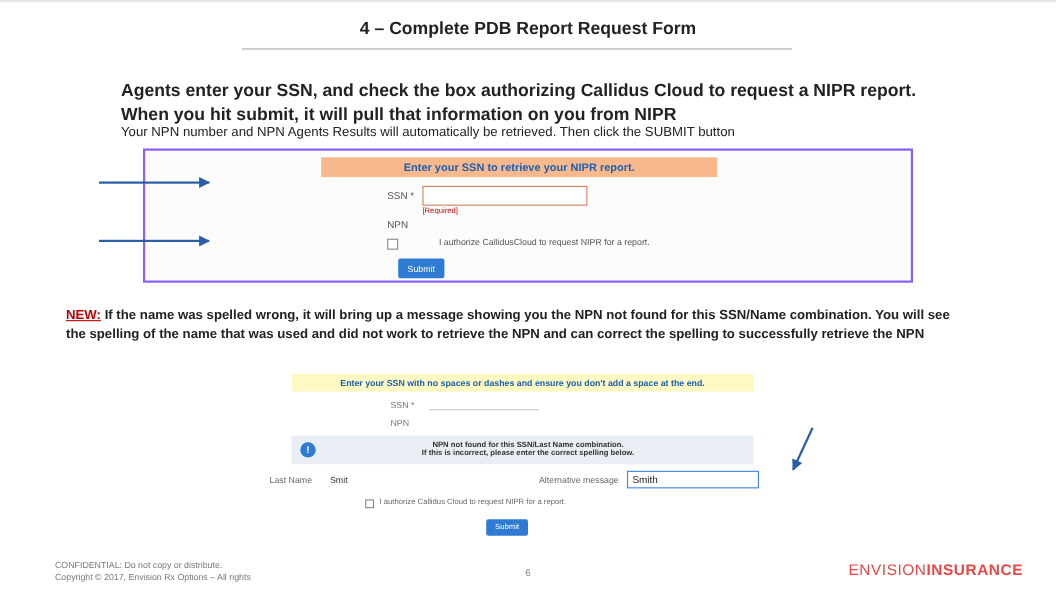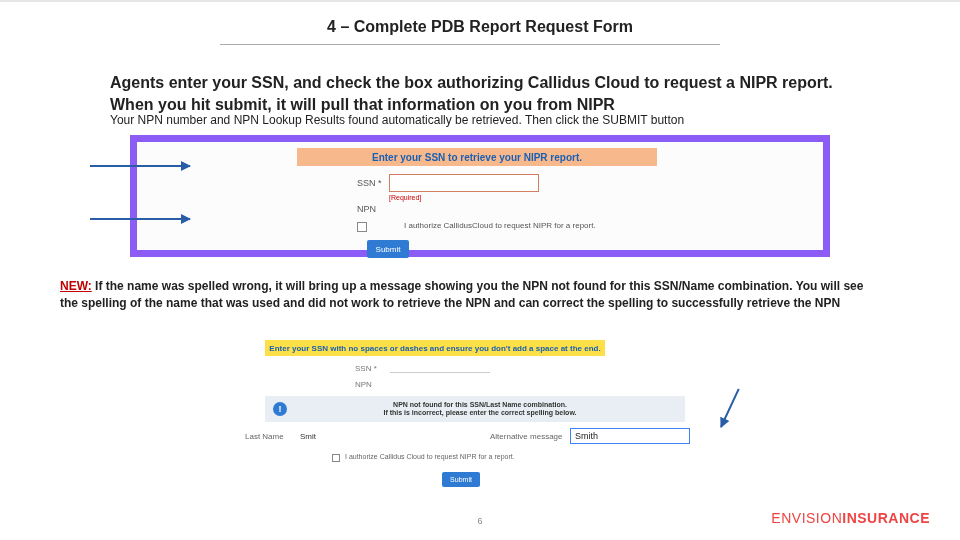--- a/index.html
+++ b/index.html
@@ -4,40 +4,40 @@
 <style>
   * { box-sizing: border-box; margin: 0; padding: 0; }
   html, body { width: 960px; height: 540px; font-family: Arial, Helvetica, sans-serif; background: #fff; color: #222; }
   .slide { position: relative; width: 960px; height: 540px; }
   .title { position: absolute; top: 18px; left: 0; right: 0; text-align: center; font-size: 16px; font-weight: bold; }
   .title-underline { position: absolute; top: 44px; left: 220px; width: 500px; height: 1px; background: #aaa; }
   .intro1 { position: absolute; top: 72px; left: 110px; width: 740px; font-size: 16px; font-weight: bold; line-height: 1.35; }
   .intro2 { position: absolute; top: 112px; left: 110px; width: 740px; font-size: 12px; line-height: 1.35; }
 
   
-  .shot1 { position: absolute; top: 135px; left: 130px; width: 700px; height: 122px; background: #fcfcfc; border: 7px solid #8b5cf6; padding-left: 32px; }
+  .shot1 { position: absolute; top: 135px; left: 130px; width: 700px; height: 122px; background: #fcfcfc; border: 2px solid #8b5cf6; padding-left: 32px; }
   .shot1 .bar { position: absolute; top: 6px; left: 160px; width: 360px; height: 18px; background: #f7b98c; display: flex; align-items: center; justify-content: center; color: #1a5fb4; font-size: 10px; font-weight: bold; }
   .shot1 .ssn-label { position: absolute; top: 36px; left: 220px; font-size: 9px; color: #555; }
   .shot1 .ssn-input { position: absolute; top: 32px; left: 252px; width: 150px; height: 18px; border: 1px solid #d08060; background: #fff; }
   .shot1 .req { position: absolute; top: 52px; left: 252px; font-size: 7px; color: #c00; }
   .shot1 .npn-label { position: absolute; top: 62px; left: 220px; font-size: 9px; color: #555; }
   .shot1 .cb { position: absolute; top: 80px; left: 220px; width: 10px; height: 10px; border: 1px solid #888; background: #fff; }
   .shot1 .cb-label { position: absolute; top: 79px; left: 235px; font-size: 8px; color: #555; margin-left: 32px; }
   .shot1 .submit1 { position: absolute; top: 98px; left: 230px; width: 42px; height: 18px; background: #2f7bd4; color: #fff; font-size: 8px; border-radius: 2px; display: flex; align-items: center; justify-content: center; }
   .arrow1a { position: absolute; top: 165px; left: 90px; width: 100px; height: 2px; background: #2a5da8; }
   .arrow1a::after { content: ""; position: absolute; right: -1px; top: -4px; border-left: 10px solid #2a5da8; border-top: 5px solid transparent; border-bottom: 5px solid transparent; }
   .arrow1b { position: absolute; top: 218px; left: 90px; width: 100px; height: 2px; background: #2a5da8; }
   .arrow1b::after { content: ""; position: absolute; right: -1px; top: -4px; border-left: 10px solid #2a5da8; border-top: 5px solid transparent; border-bottom: 5px solid transparent; }
 
   .newblock { position: absolute; top: 278px; left: 60px; width: 820px; font-size: 12px; font-weight: bold; line-height: 1.4; }
   .newblock .newlabel { color: #c00000; text-decoration: underline; }
 
   
   .shot2 { position: absolute; top: 340px; left: 225px; width: 500px; height: 150px; background: #fff; }
-  .shot2 .bar2 { position: absolute; top: 0; left: 40px; width: 340px; height: 16px; background: #fde047; display: flex; align-items: center; justify-content: center; color: #1a5fb4; font-size: 8px; font-weight: bold; }
+  .shot2 .bar2 { position: absolute; top: 0; left: 40px; width: 420px; height: 16px; background: #fef9c3; display: flex; align-items: center; justify-content: center; color: #1a5fb4; font-size: 8px; font-weight: bold; }
   .shot2 .ssn2l { position: absolute; top: 24px; left: 130px; font-size: 8px; color: #777; }
   .shot2 .ssn2i { position: absolute; top: 21px; left: 165px; width: 100px; height: 12px; border-bottom: 1px solid #ccc; }
   .shot2 .npn2l { position: absolute; top: 40px; left: 130px; font-size: 8px; color: #777; }
   .shot2 .notice { position: absolute; top: 56px; left: 40px; width: 420px; height: 26px; background: #e8eef3; display: flex; align-items: center; }
   .shot2 .notice .icon { width: 14px; height: 14px; border-radius: 50%; background: #2f7bd4; color: #fff; font-size: 9px; font-weight: bold; display: flex; align-items: center; justify-content: center; margin: 0 8px; }
   .shot2 .notice .ntext { font-size: 7px; color: #333; font-weight: bold; text-align: center; flex: 1; line-height: 1.2; padding-right: 20px; }
   .shot2 .lastl { position: absolute; top: 92px; left: 20px; font-size: 8px; color: #666; }
   .shot2 .lastv { position: absolute; top: 92px; left: 75px; font-size: 8px; color: #333; }
   .shot2 .altl { position: absolute; top: 92px; left: 265px; font-size: 8px; color: #666; }
   .shot2 .alti { position: absolute; top: 88px; left: 345px; width: 120px; height: 16px; border: 1px solid #3b82f6; font-size: 9px; padding: 0 4px; display: flex; align-items: center; }
@@ -57,21 +57,21 @@
 </style>
 </head>
 <body>
 
 <div class="slide">
   <div class="topline"></div>
   <div class="title">4 – Complete PDB Report Request Form</div>
   <div class="title-underline"></div>
 
   <div class="intro1">Agents enter your SSN, and check the box authorizing Callidus Cloud to request a NIPR report.  When you hit submit, it will pull that information on you from NIPR</div>
-  <div class="intro2">Your NPN number and NPN Lookup Results found automatically be retrieved.  Then click the SUBMIT button</div>
+  <div class="intro2">Your NPN number and NPN Agents Results will automatically be retrieved.  Then click the SUBMIT button</div>
 
   <div class="shot1">
     <div class="bar">Enter your SSN to retrieve your NIPR report.</div>
     <div class="ssn-label">SSN *</div>
     <div class="ssn-input"></div>
     <div class="req">[Required]</div>
     <div class="npn-label">NPN</div>
     <div class="cb"></div>
     <div class="cb-label">I authorize CallidusCloud to request NIPR for a report.</div>
     <div class="submit1">Submit</div>
@@ -98,17 +98,21 @@
     <div class="lastl">Last Name</div>
     <div class="lastv">Smit</div>
     <div class="altl">Alternative message</div>
     <div class="alti">Smith</div>
     <div class="cb2"></div>
     <div class="cb2l">I authorize Callidus Cloud to request NIPR for a report.</div>
     <div class="submit2">Submit</div>
   </div>
   <div class="arrow2"></div>
 
+  <div class="footer-left">
+    <span>CONFIDENTIAL: Do not copy or distribute.</span><br>
+    <span>Copyright © 2017, Envision Rx Options – All rights</span>
+  </div>
   <div class="page-num">6</div>
   <div class="brand">
     <span class="thin">ENVISION</span><span class="bold">INSURANCE</span>
   </div>
 </div>
 
 </body></html>

